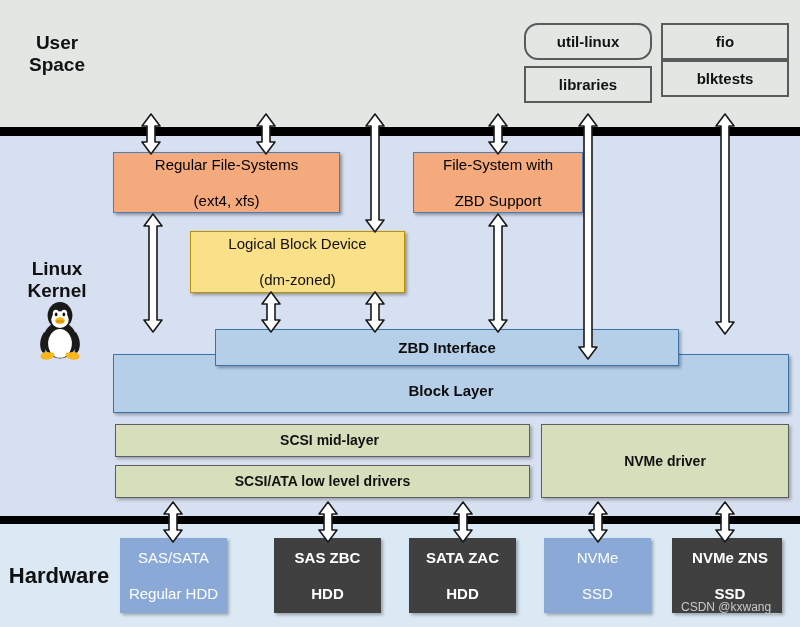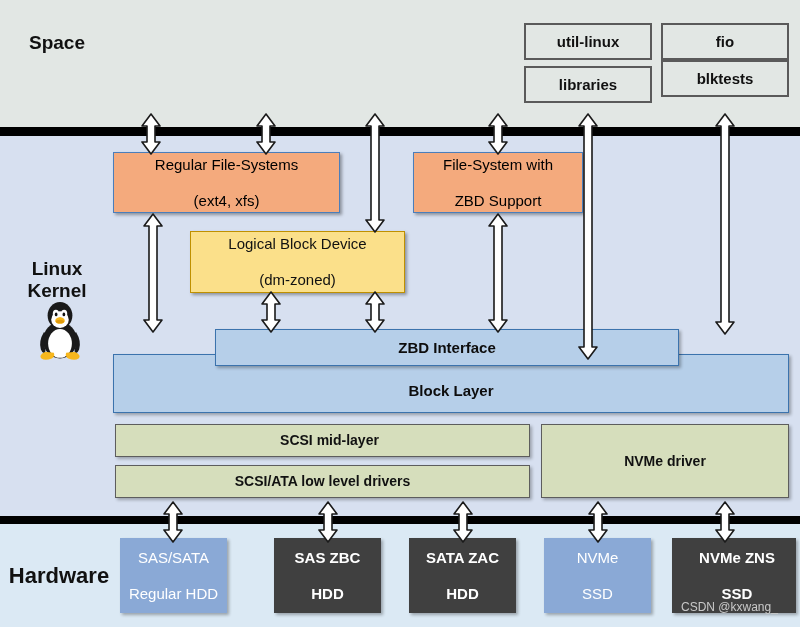--- a/index.html
+++ b/index.html
@@ -71,20 +71,21 @@
 
 <div id="stage">
 
   <div class="band" id="band-user"></div>
   <div class="band" id="band-sep-top"></div>
   <div class="band" id="band-kernel"></div>
   <div class="band" id="band-sep-bottom"></div>
   <div class="band" id="band-hw"></div>
 
   <div class="band-label" id="label-user">
+    <div>User</div>
     <div>Space</div>
   </div>
 
   <div class="band-label" id="label-kernel">
     <div>Linux</div>
     <div>Kernel</div>
   </div>
 
   <div class="band-label" id="label-hw">Hardware</div>
 
@@ -99,21 +100,21 @@
     <ellipse cx="57.5" cy="28" rx="2.6" ry="3.6" fill="#111"></ellipse>
     <path d="M50 33 q-11 3 -9 8 q2 5 9 5 q7 0 9 -5 q2 -5 -9 -8z" fill="#f7b71d"></path>
     <path d="M50 38 q-9 1 -8 4 q1 3 8 3 q7 0 8 -3 q1 -3 -8 -4z" fill="#e09a0b"></path>
     <path d="M20 100 q-12 8 -6 13 q7 5 20 0 q7 -4 4 -11z" fill="#f7b71d"></path>
     <path d="M80 100 q12 8 6 13 q-7 5 -20 0 q-7 -4 -4 -11z" fill="#f7b71d"></path>
     <path d="M19 62 q-11 18 -6 34 q4 10 9 3 q-5 -20 1 -33z" fill="#1a1a1a"></path>
     <path d="M81 62 q11 18 6 34 q-4 10 -9 3 q5 -20 -1 -33z" fill="#1a1a1a"></path>
   </svg>
 
 
-  <div class="box box-grey" style="left:524px;top:23px;width:128px;height:37px;">
+  <div class="box box-grey" style="left:524px;top:23px;width:128px;height:37px;border-radius:14px;">
     <span>util-linux</span>
   </div>
   <div class="box box-grey" style="left:661px;top:23px;width:128px;height:37px;">
     <span>fio</span>
   </div>
   <div class="box box-grey" style="left:524px;top:66px;width:128px;height:37px;">
     <span>libraries</span>
   </div>
   <div class="box box-grey" style="left:661px;top:60px;width:128px;height:37px;">
     <span>blktests</span>
@@ -176,21 +177,21 @@
       <span>SATA ZAC</span><br>
       <span>HDD</span>
     </span>
   </div>
   <div class="box box-hw-light" style="left:544px;top:538px;width:107px;height:75px;">
     <span>
       <span>NVMe</span><br>
       <span>SSD</span>
     </span>
   </div>
-  <div class="box box-hw-dark" style="left:672px;top:538px;width:124px;height:75px;padding-left:6px;">
+  <div class="box box-hw-dark" style="left:672px;top:538px;width:110px;height:75px;padding-left:6px;">
     <span>
       <span>NVMe ZNS</span><br>
       <span>SSD</span>
     </span>
   </div>
 
   <div class="arrow" style="left:140px;top:113px;width:22px;height:42px;">
     <svg width="22" height="42" viewBox="0 0 22 42">
         <path d="M11 1 L20 13 H15 V29 H20 L11 41 L2 29 H7 V13 H2 Z" fill="#ffffff" stroke="#1a1a1a" stroke-width="1.6" stroke-linejoin="round"></path>
       </svg>

